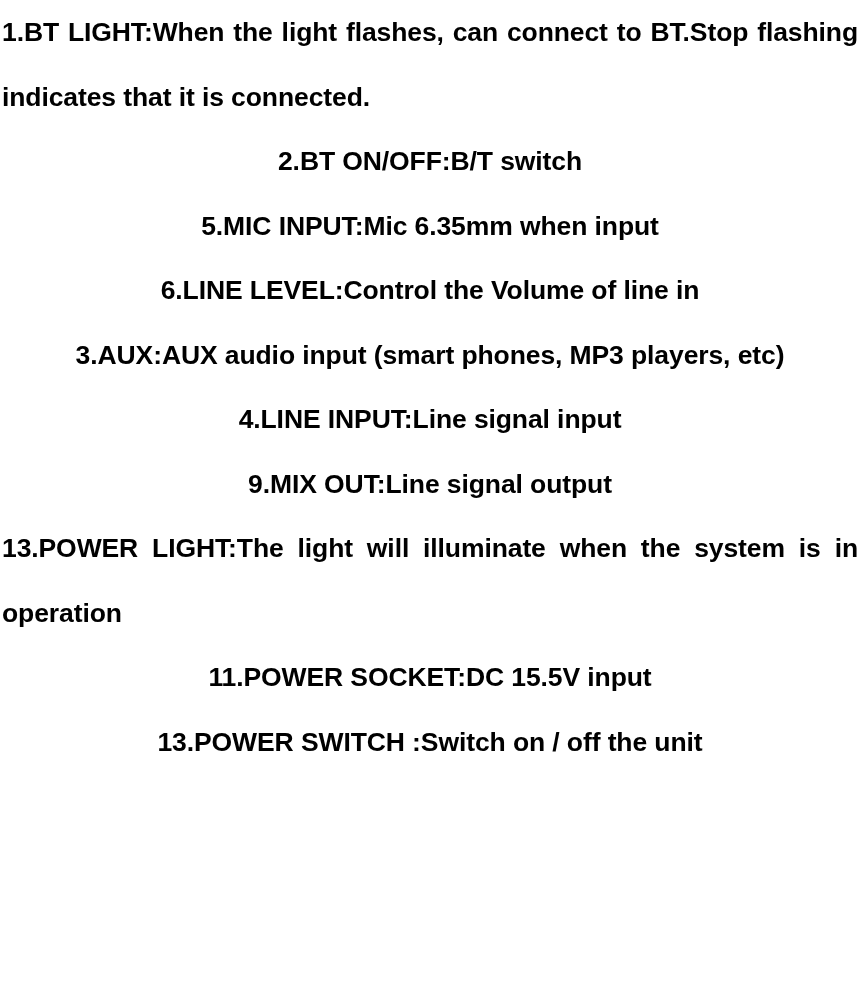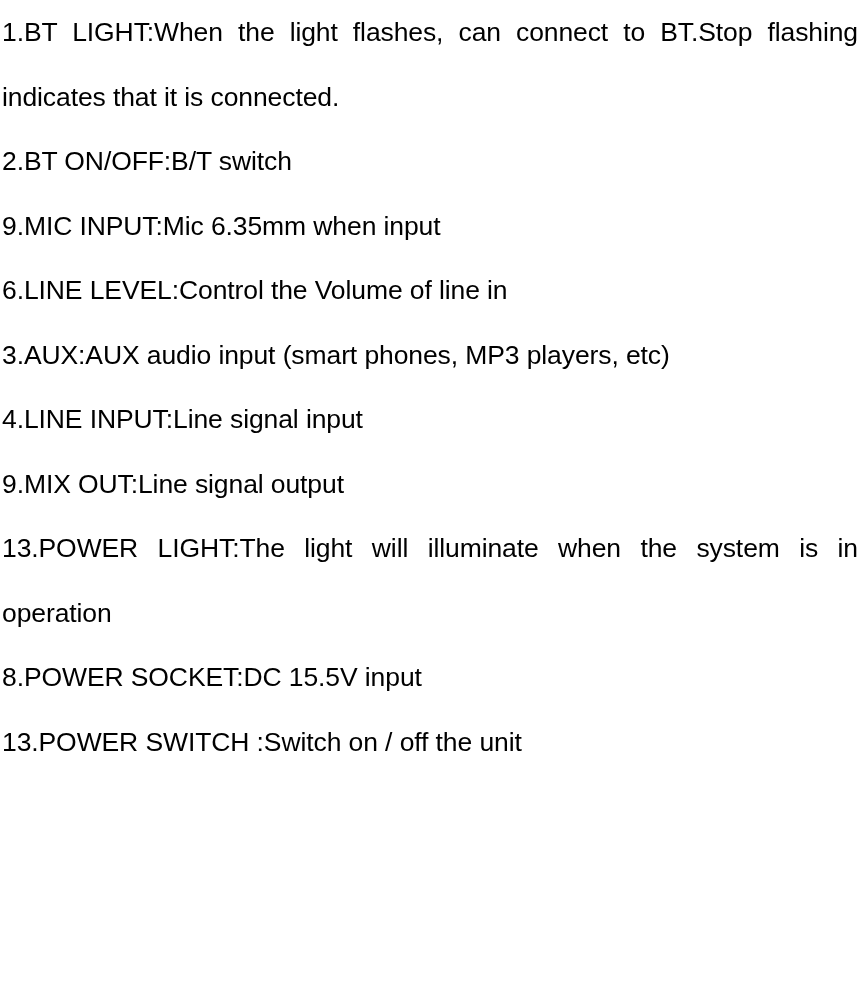--- a/index.html
+++ b/index.html
@@ -33,45 +33,45 @@
     color: #000000;
     
     transform-origin: left top;
     letter-spacing: -0.1px;
     word-spacing: 0px;
     -webkit-font-smoothing: antialiased;
   }
 
   
   .spec-item .label {
-    font-weight: normal;
+    font-weight: bold;
   }
   .spec-item .desc {
-    font-weight: normal;
+    font-weight: bold;
   }
 
   
   .spec-item.wrap {
     text-align: justify;
   }
   .spec-item.nowrap {
-    text-align: left;
+    text-align: center;
   }
 
   
 </style>
 </head>
 <body>
 
 <div id="doc-page">
   <div id="spec-list">
       <p class="spec-item wrap"><span class="label">1.BT  LIGHT:</span><span class="desc">When  the  light  flashes,  can  connect  to  BT.Stop  flashing indicates that it is connected.</span></p>
       <p class="spec-item nowrap"><span class="label">2.BT ON/OFF:</span><span class="desc">B/T switch</span></p>
-      <p class="spec-item nowrap"><span class="label">9.MIC INPUT:</span><span class="desc">Mic 6.35mm when input</span></p>
+      <p class="spec-item nowrap"><span class="label">5.MIC INPUT:</span><span class="desc">Mic 6.35mm when input</span></p>
       <p class="spec-item nowrap"><span class="label">6.LINE LEVEL:</span><span class="desc">Control the Volume of line in</span></p>
       <p class="spec-item nowrap"><span class="label">3.AUX:</span><span class="desc">AUX audio input (smart phones, MP3 players, etc)</span></p>
       <p class="spec-item nowrap"><span class="label">4.LINE INPUT:</span><span class="desc">Line signal input</span></p>
       <p class="spec-item nowrap"><span class="label">9.MIX OUT:</span><span class="desc">Line signal output</span></p>
       <p class="spec-item wrap"><span class="label">13.POWER  LIGHT:</span><span class="desc">The  light  will  illuminate  when  the  system  is  in operation</span></p>
-      <p class="spec-item nowrap"><span class="label">8.POWER SOCKET:</span><span class="desc">DC 15.5V input</span></p>
+      <p class="spec-item nowrap"><span class="label">11.POWER SOCKET:</span><span class="desc">DC 15.5V input</span></p>
       <p class="spec-item nowrap"><span class="label">13.POWER SWITCH :</span><span class="desc">Switch on / off the unit</span></p>
     </div>
 </div>
 
 </body></html>

